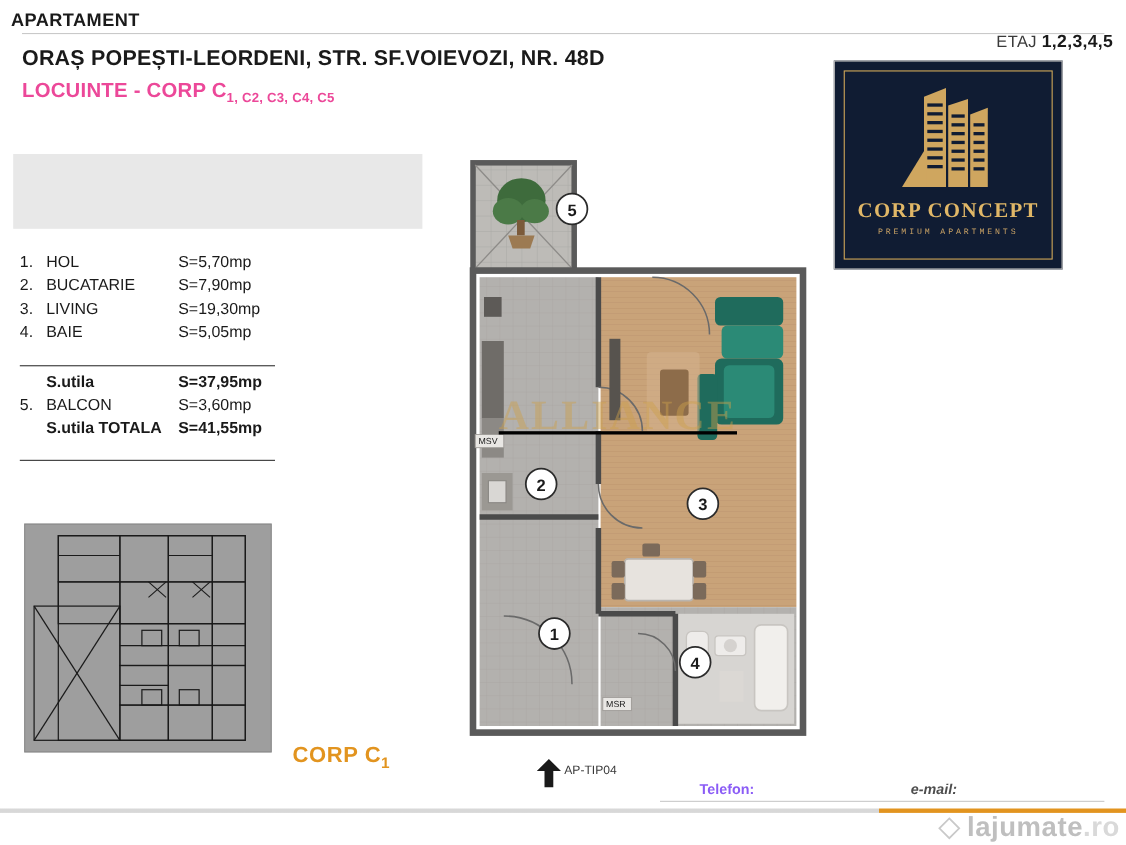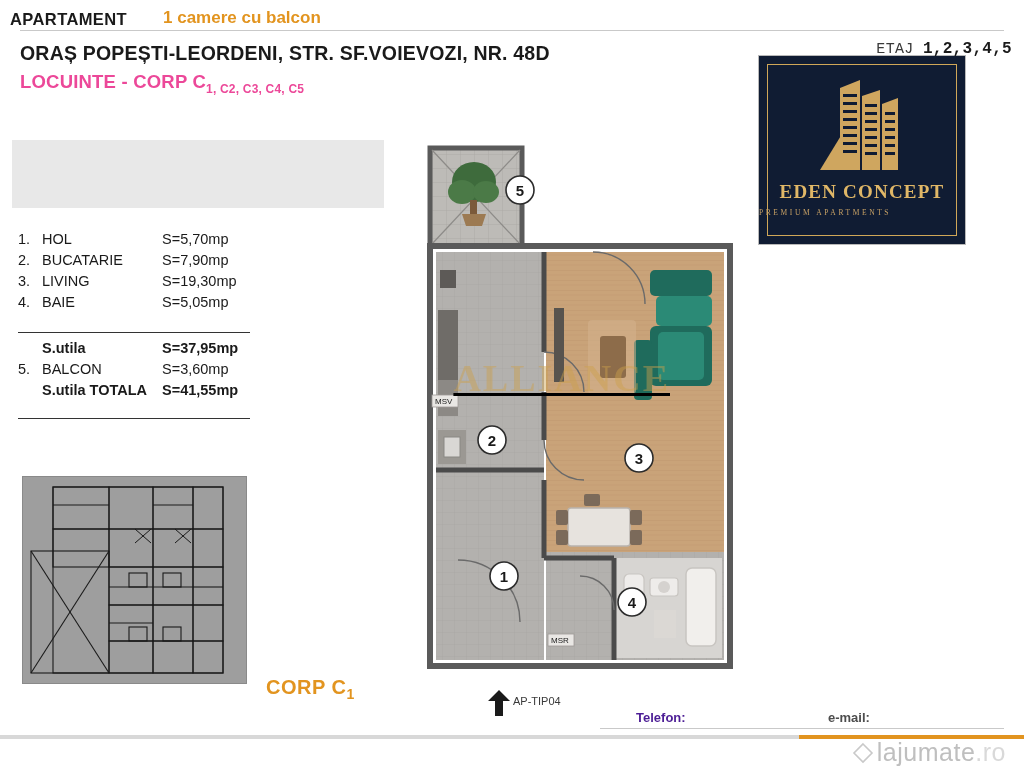--- a/index.html
+++ b/index.html
@@ -87,25 +87,25 @@
     color: #e0b767;
     font-size: 19px;
     font-weight: bold;
     letter-spacing: 1.2px;
     font-family: "Liberation Serif", serif;
   }
   .logo-tag {
     position: absolute;
     left: 0; right: 0;
     top: 152px;
-    text-align: left;
+    text-align: center;
     color: #c9a265;
     font-size: 7.5px;
     letter-spacing: 2.6px;
-    font-family: Liberation Serif, serif;
+    font-family: Liberation Mono, monospace;
   }
 
   
   .apt-band {
     position: absolute;
     left: 12px;
     top: 140px;
     width: 372px;
     height: 68px;
     background: #e8e8e8;
@@ -123,25 +123,24 @@
     position: absolute;
     left: 163px;
     top: 8px;
     font-size: 17px;
     font-weight: bold;
     color: #e2941f;
   }
   .apt-etaj {
     position: absolute;
     right: 12px;
-    top: 40px;
+    top: 30px;
     font-size: 15px;
     color: #3a3a3a;
     letter-spacing: 0.3px;
-    font-family: Liberation Mono, monospace;
   }
   .apt-etaj b {
     color: #1a1a1a;
     font-size: 16px;
   }
 
   
   .rooms {
     position: absolute;
     left: 18px;
@@ -223,29 +222,30 @@
     width: 404px;
     height: 1px;
     background: #c9c9c9;
   }
   .phone {
     position: absolute;
     left: 636px;
     top: 710px;
     font-size: 13px;
     font-weight: bold;
-    color: #4c1d95;
+    color: #8b5cf6;
   }
   .email {
     position: absolute;
     left: 828px;
     top: 710px;
     font-size: 13px;
     font-weight: bold;
     color: #4d4d4d;
+    font-style: italic;
   }
   .aptip {
     position: absolute;
     left: 513px;
     top: 695px;
     font-size: 11px;
     color: #3a3a3a;
   }
   .arrow-up {
     position: absolute;
@@ -282,24 +282,24 @@
   .wm-bar {
     position: absolute;
     left: 0;
     top: 735px;
     width: 1024px;
     height: 4px;
     background: linear-gradient(to right, #d8d8d8 0%, #d8d8d8 78%, #e2941f 78%, #e2941f 100%);
   }
   .wm-logo {
     position: absolute;
-    right: 18px;
+    right: 6px;
     top: 738px;
     font-size: 25px;
-    font-weight: normal;
+    font-weight: bold;
     color: #bfbfbf;
     letter-spacing: 0.5px;
     font-family: "Liberation Sans", sans-serif;
     margin-left: 17px;
   }
   .wm-logo .lp { color: #d9d9d9; }
   .wm-diamond {
     position: absolute;
     right: 150px;
     top: 742px;
@@ -347,27 +347,26 @@
           <rect x="83" y="38" width="10" height="3"></rect>
           <rect x="83" y="46" width="10" height="3"></rect>
           <rect x="83" y="54" width="10" height="3"></rect>
           <rect x="83" y="62" width="10" height="3"></rect>
           <rect x="83" y="70" width="10" height="3"></rect>
           <rect x="83" y="78" width="10" height="3"></rect>
         </g>
         <polygon points="18,96 40,60 40,96" fill="#cfa65f"></polygon>
       </svg>
     </div>
-    <div class="logo-name">EDEN CONCEPT</div>
+    <div class="logo-name">CORP CONCEPT</div>
     <div class="logo-tag">PREMIUM APARTMENTS</div>
   </div>
 
   <div class="apt-band"></div>
   <div class="apt-label">APARTAMENT</div>
-  <div class="apt-rooms">1 camere cu balcon</div>
   <div class="apt-etaj">
     <span>ETAJ</span>
     <b>1,2,3,4,5</b>
   </div>
 
   <div class="rooms">
     <div class="room-row">
       <span class="room-no">1.</span>
       <span class="room-name">HOL</span>
       <span class="room-area">S=5,70mp</span>

